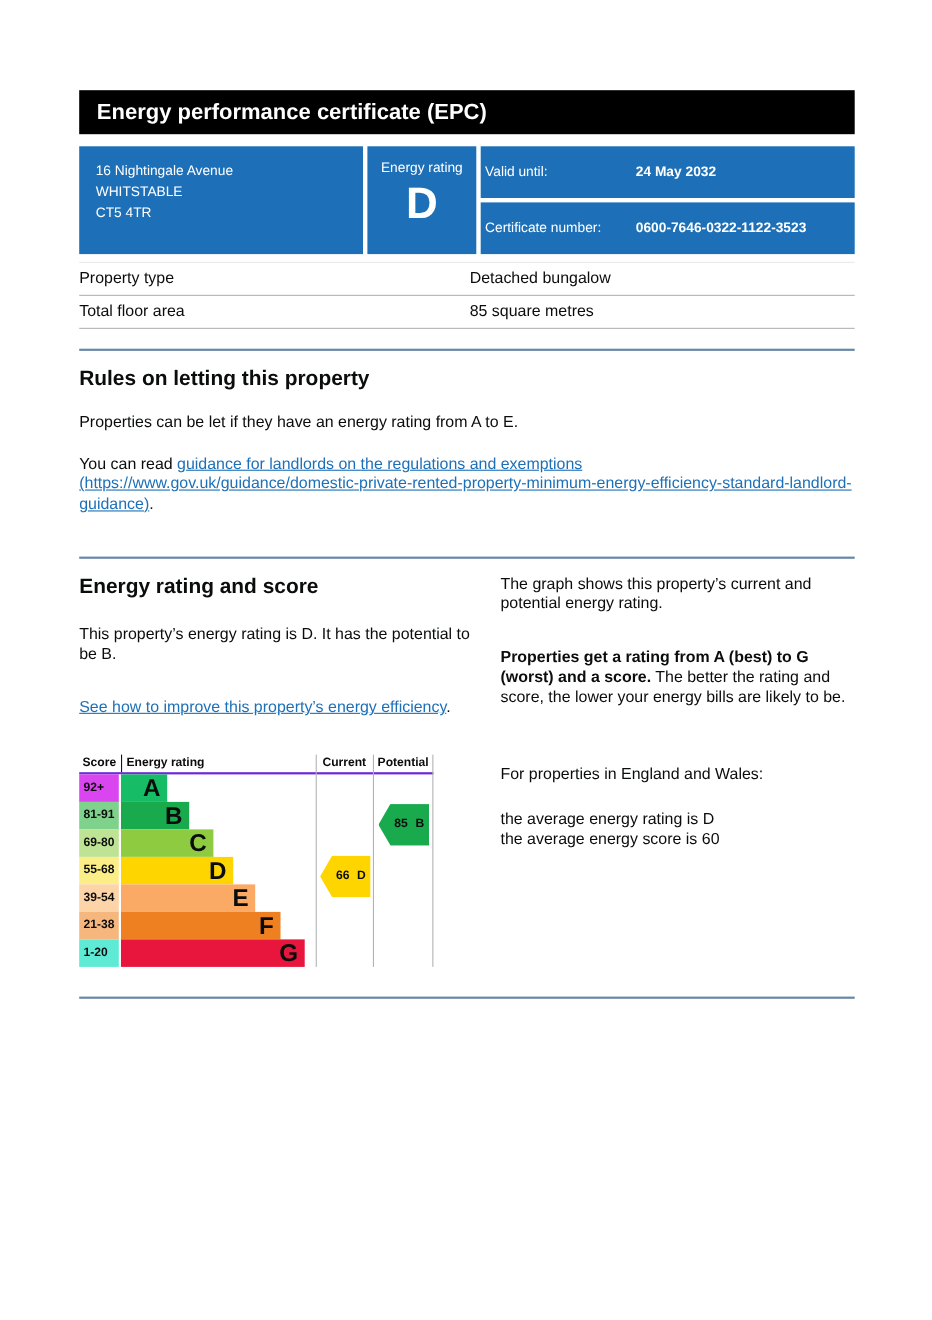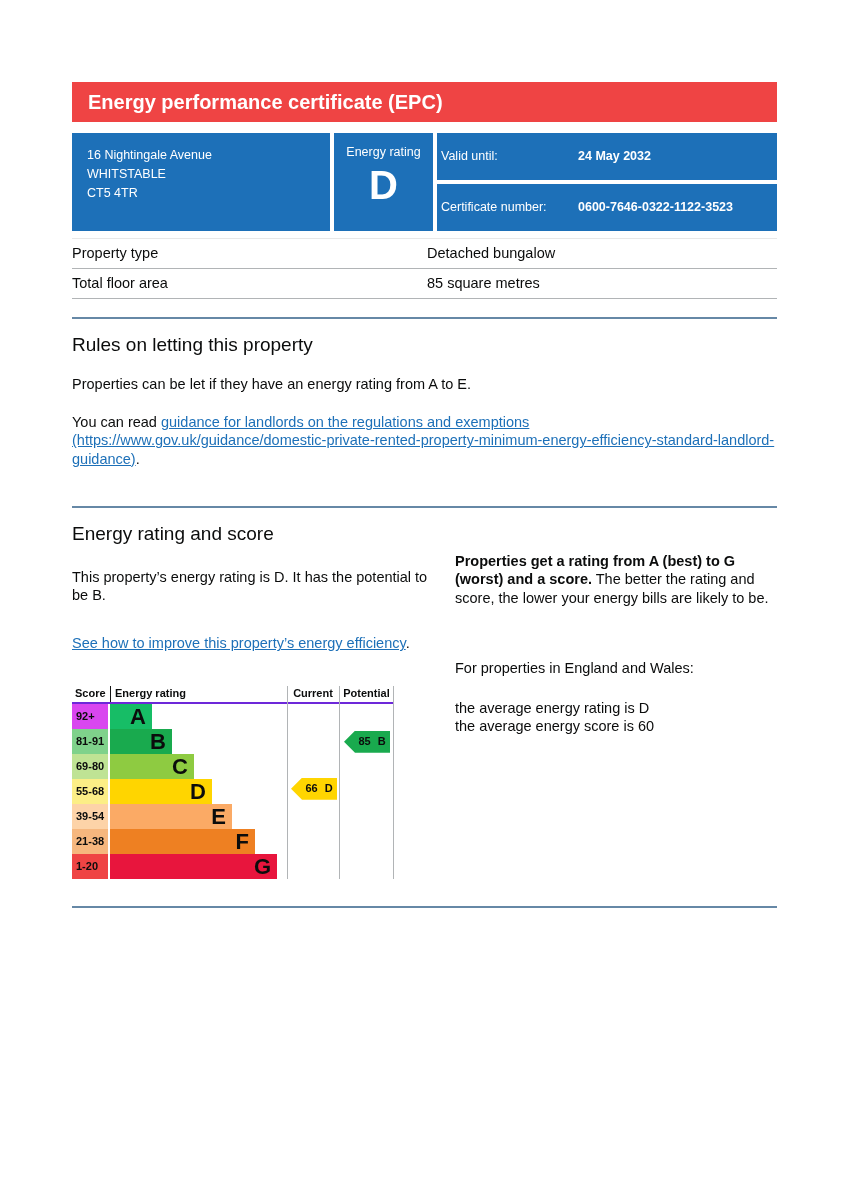--- a/index.html
+++ b/index.html
@@ -10,21 +10,21 @@
     color: #0b0c0c;
     font-size: 14.5px;
     line-height: 1.26;
     position: relative;
     overflow: hidden;
   }
   .page { padding: 82px 70px 0 72px; width: 847px; }
 
   
   .banner {
-    background:#ef4444; color:#fff;
+    background:#000000; color:#fff;
     height:40px; line-height:40px;
     font-size:20px; font-weight:bold;
     padding:0 16px;
   }
 
   
   .summary-box { margin-top:11px; display:flex; gap:4px; height:98px; }
   .summary-box .cell { color:#fff; background:#1d70b8; }
   .cell-address { flex:0 0 258px; padding:13px 15px; font-size:12.5px; line-height:1.5; }
   .cell-rating { flex:0 0 99px; text-align:center; padding-top:12px; }
@@ -38,21 +38,21 @@
   
   .prop-table { margin-top:7px; border-top:1px solid #e8e8e8; }
   .prop-row { display:flex; align-items:center; height:30px; border-bottom:1px solid #b1b4b6; }
   .prop-row .p-label { width:355px; }
 
   .divider { border:0; border-top:2px solid #6688a6; }
   .divider-1 { margin-top:18px; }
   .divider-2 { margin-top:38px; }
   .divider-3 { margin-top:27px; }
 
-  h2.section-heading { font-size:19px; font-weight:normal; margin-top:14px; }
+  h2.section-heading { font-size:19px; font-weight:bold; margin-top:14px; }
 
   .rules-p1 { margin-top:18px; }
   .rules-p2 { margin-top:20px; overflow-wrap:break-word; }
   a, .link { color:#1d70b8; text-decoration:underline; }
 
   
   .columns { margin-top:14px; display:flex; gap:10px; }
   .col-left { width:373px; }
   .col-right { width:322px; }
   .col-left h2 { margin-top:0; }
@@ -70,21 +70,21 @@
   .h-score { width:38px; padding-left:3px; }
   .h-rating { width:177px; padding-left:4px; border-left:1px solid #141414; align-self:stretch; display:flex; align-items:center; }
   .h-current { width:52px; text-align:center; }
   .h-potential { width:55px; text-align:center; }
   .band-row { display:flex; height:25px; }
   .score-cell { width:38px; border-right:2px solid #fff; font-weight:bold; font-size:11px; line-height:25px; padding-left:4px; }
   .bar { font-weight:bold; font-size:22px; line-height:25px; text-align:right; padding-right:6px; color:#0b0c0c; }
   .vline { position:absolute; top:0; bottom:0; width:1px; background:#b1b4b6; }
   .vline-1 { left:215px; } .vline-2 { left:267px; } .vline-3 { left:321px; }
   .arrow {
-    position:absolute; width:46px; height:22px;
+    position:absolute; width:46px; height:38px;
     clip-path: polygon(11px 0, 100% 0, 100% 100%, 11px 100%, 0 50%);
     display:flex; align-items:center; justify-content:center;
     padding-left:10px; gap:7px; font-weight:bold; font-size:11px; color:#0b0c0c;
   }
   .arrow-current { left:219px; top:92px; }
   .arrow-potential { left:272px; top:45px; }
 </style>
 </head>
 <body>
 
@@ -165,40 +165,41 @@
         </div>
         <div class="band-row">
           <span class="score-cell" style="background-color: rgb(253, 211, 168);">39-54</span>
           <span class="bar" style="background-color: rgb(251, 170, 101); width: 122px;">E</span>
         </div>
         <div class="band-row">
           <span class="score-cell" style="background-color: rgb(246, 183, 126);">21-38</span>
           <span class="bar" style="background-color: rgb(238, 128, 34); width: 145px;">F</span>
         </div>
         <div class="band-row">
-          <span class="score-cell" style="background-color: #ef4444;">1-20</span>
+          <span class="score-cell" style="background-color: #5eead4;">1-20</span>
           <span class="bar" style="background-color: rgb(232, 21, 61); width: 167px;">G</span>
         </div>
 
         <div class="vline vline-1"></div>
         <div class="vline vline-2"></div>
         <div class="vline vline-3"></div>
 
         <div class="arrow arrow-current" style="background-color: rgb(255, 213, 0);">
           <span>66</span>
           <span>D</span>
         </div>
         <div class="arrow arrow-potential" style="background-color: rgb(25, 170, 78);">
           <span>85</span>
           <span>B</span>
         </div>
       </div>
     </div>
 
     <div class="col-right">
+      <p class="p1">The graph shows this property’s current and potential energy rating.</p>
       <p class="p2"><span class="bold">Properties get a rating from A (best) to G (worst) and a score.</span><span> The better the rating and score, the lower your energy bills are likely to be.</span></p>
       <p class="p3">For properties in England and Wales:</p>
       <p class="p4">
         <span>the average energy rating is D</span><br>
         <span>the average energy score is 60</span>
       </p>
     </div>
   </div>
 
   <hr class="divider divider-3">

